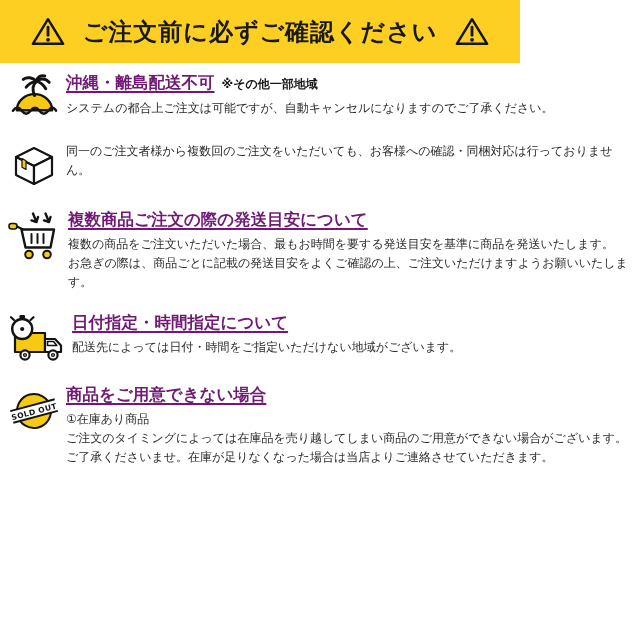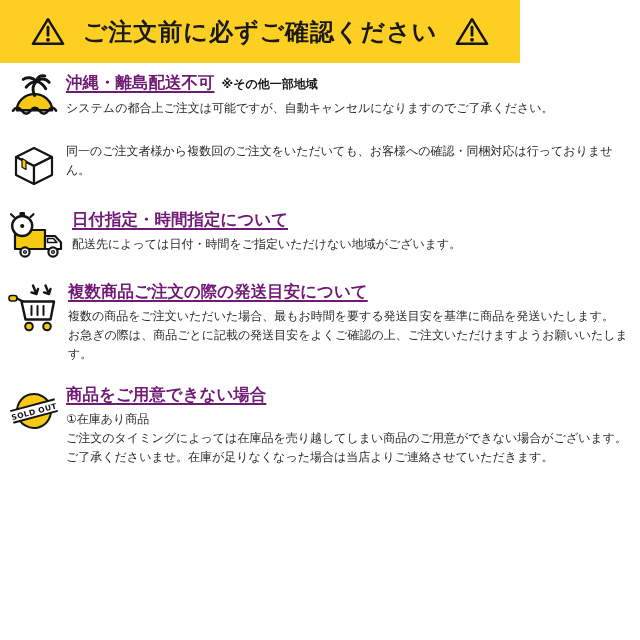--- a/index.html
+++ b/index.html
@@ -93,20 +93,44 @@
       </div>
     <div class="texts">
       <div class="body">
           <div class="line">同一のご注文者様から複数回のご注文をいただいても、お客様への確認・同梱対応は行っておりません。</div>
         </div>
     </div>
   </div>
 
   <div class="section">
     <div class="icon-wrap">
+        <svg width="54" height="50" viewBox="0 0 54 50">
+    <rect x="1" y="12.5" width="8" height="5.5" rx="2.5" fill="#F6C913" stroke="#141414" stroke-width="1.6"></rect>
+    <path d="M9 15.5 L15 18.5" stroke="#141414" stroke-width="2.2" stroke-linecap="round"></path>
+    <polygon points="13.5,18.5 46,18.5 42.5,36.5 17.5,36.5" fill="#ffffff" stroke="#141414" stroke-width="2.4" stroke-linejoin="round"></polygon>
+    <path d="M23.5 23 V32 M29.5 23 V32 M35.5 23 V32" stroke="#141414" stroke-width="2" stroke-linecap="round"></path>
+    <circle cx="21" cy="43.5" r="3.8" fill="#F6C913" stroke="#141414" stroke-width="2"></circle>
+    <circle cx="39" cy="43.5" r="3.8" fill="#F6C913" stroke="#141414" stroke-width="2"></circle>
+    <path d="M25 2.5 L28.5 11 M28.5 11 l-5 -1.6 M28.5 11 l1.5 -5" fill="none" stroke="#141414" stroke-width="2.4" stroke-linecap="round" stroke-linejoin="round"></path>
+    <path d="M37.5 2.5 L41 11 M41 11 l-5 -1.6 M41 11 l1.5 -5" fill="none" stroke="#141414" stroke-width="2.4" stroke-linecap="round" stroke-linejoin="round"></path>
+  </svg>
+      </div>
+    <div class="texts">
+      <div class="heading">
+        <span class="heading-text">複数商品ご注文の際の発送目安について</span>
+      </div>
+      <div class="body">
+          <div class="line">複数の商品をご注文いただいた場合、最もお時間を要する発送目安を基準に商品を発送いたします。</div>
+          <div class="line">お急ぎの際は、商品ごとに記載の発送目安をよくご確認の上、ご注文いただけますようお願いいたします。</div>
+        </div>
+    </div>
+  </div>
+
+  <div class="section">
+    <div class="icon-wrap">
         <svg width="58" height="50" viewBox="0 0 58 50">
     <rect x="7" y="19" width="30" height="19" fill="#F6C913" stroke="#141414" stroke-width="2.2" stroke-linejoin="round"></rect>
     <path d="M37 25 H47 L53 31.5 V38 H37 Z" fill="#ffffff" stroke="#141414" stroke-width="2.2" stroke-linejoin="round"></path>
     <path d="M39.5 27.5 H45.5 L48.8 31.5 H39.5 Z" fill="#ffffff" stroke="#141414" stroke-width="1.6" stroke-linejoin="round"></path>
     <circle cx="17" cy="41" r="4.6" fill="#ffffff" stroke="#141414" stroke-width="2.2"></circle>
     <circle cx="17" cy="41" r="1.4" fill="none" stroke="#141414" stroke-width="1.4"></circle>
     <circle cx="45" cy="41" r="4.6" fill="#ffffff" stroke="#141414" stroke-width="2.2"></circle>
     <circle cx="45" cy="41" r="1.4" fill="none" stroke="#141414" stroke-width="1.4"></circle>
     <rect x="11.5" y="1" width="5.5" height="3.5" rx="1.2" fill="#141414"></rect>
     <path d="M22.5 6 l3 -2.8" stroke="#141414" stroke-width="2.2" stroke-linecap="round"></path>
@@ -114,44 +138,20 @@
     <circle cx="14.2" cy="15" r="10" fill="#ffffff" stroke="#141414" stroke-width="2.4"></circle>
     <circle cx="14.2" cy="15" r="2.1" fill="#141414"></circle>
   </svg>
       </div>
     <div class="texts">
       <div class="heading">
         <span class="heading-text">日付指定・時間指定について</span>
       </div>
       <div class="body">
           <div class="line">配送先によっては日付・時間をご指定いただけない地域がございます。</div>
-        </div>
-    </div>
-  </div>
-
-  <div class="section">
-    <div class="icon-wrap">
-        <svg width="54" height="50" viewBox="0 0 54 50">
-    <rect x="1" y="12.5" width="8" height="5.5" rx="2.5" fill="#F6C913" stroke="#141414" stroke-width="1.6"></rect>
-    <path d="M9 15.5 L15 18.5" stroke="#141414" stroke-width="2.2" stroke-linecap="round"></path>
-    <polygon points="13.5,18.5 46,18.5 42.5,36.5 17.5,36.5" fill="#ffffff" stroke="#141414" stroke-width="2.4" stroke-linejoin="round"></polygon>
-    <path d="M23.5 23 V32 M29.5 23 V32 M35.5 23 V32" stroke="#141414" stroke-width="2" stroke-linecap="round"></path>
-    <circle cx="21" cy="43.5" r="3.8" fill="#F6C913" stroke="#141414" stroke-width="2"></circle>
-    <circle cx="39" cy="43.5" r="3.8" fill="#F6C913" stroke="#141414" stroke-width="2"></circle>
-    <path d="M25 2.5 L28.5 11 M28.5 11 l-5 -1.6 M28.5 11 l1.5 -5" fill="none" stroke="#141414" stroke-width="2.4" stroke-linecap="round" stroke-linejoin="round"></path>
-    <path d="M37.5 2.5 L41 11 M41 11 l-5 -1.6 M41 11 l1.5 -5" fill="none" stroke="#141414" stroke-width="2.4" stroke-linecap="round" stroke-linejoin="round"></path>
-  </svg>
-      </div>
-    <div class="texts">
-      <div class="heading">
-        <span class="heading-text">複数商品ご注文の際の発送目安について</span>
-      </div>
-      <div class="body">
-          <div class="line">複数の商品をご注文いただいた場合、最もお時間を要する発送目安を基準に商品を発送いたします。</div>
-          <div class="line">お急ぎの際は、商品ごとに記載の発送目安をよくご確認の上、ご注文いただけますようお願いいたします。</div>
         </div>
     </div>
   </div>
 
   <div class="section">
     <div class="icon-wrap">
         <svg width="50" height="50" viewBox="0 0 50 50">
     <g transform="rotate(-15 25 25)">
       <circle cx="25" cy="25" r="17" fill="#F6C913" stroke="#141414" stroke-width="2"></circle>
       <rect x="-2" y="19" width="54" height="12" fill="#ffffff"></rect>

